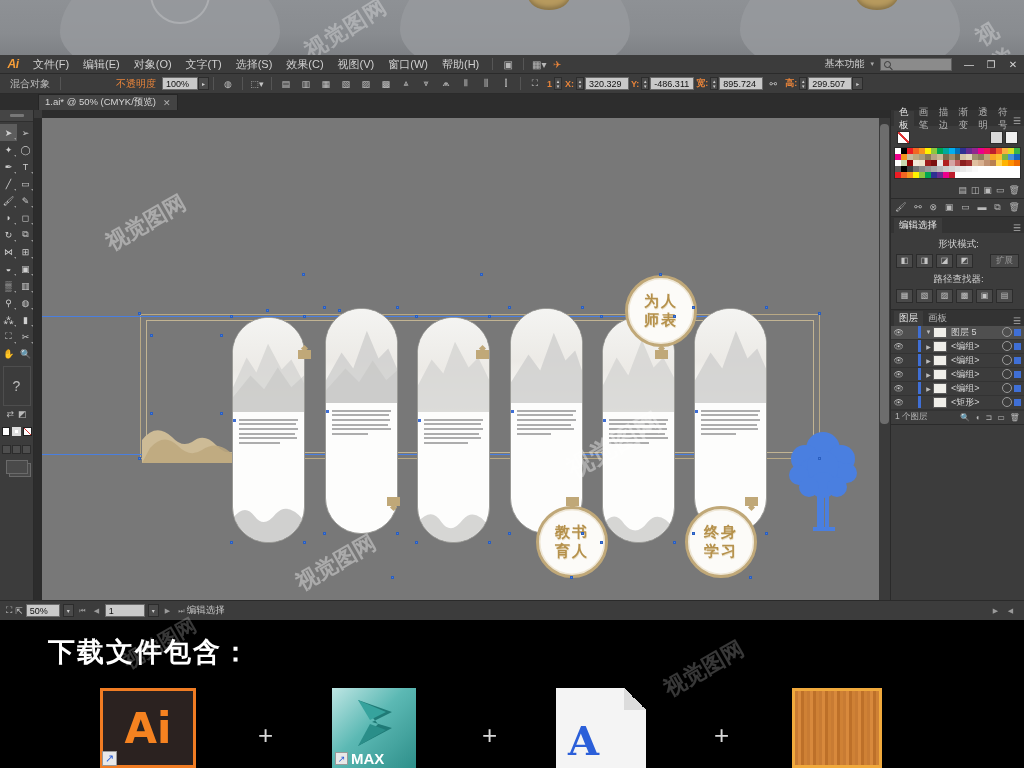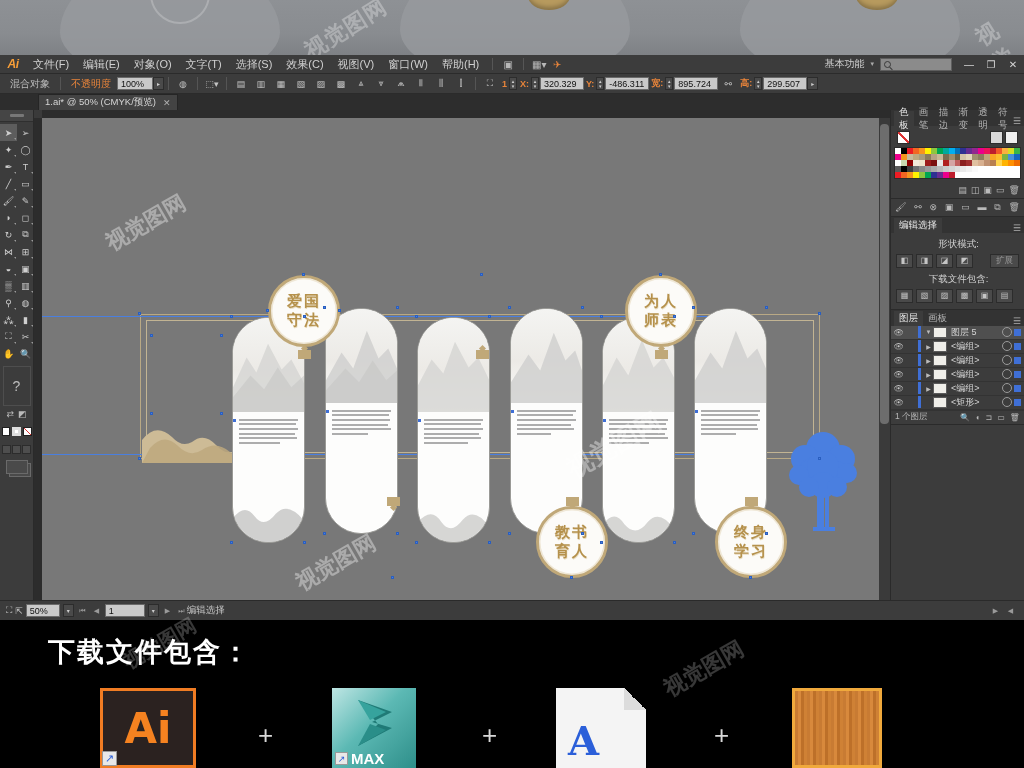--- a/index.html
+++ b/index.html
@@ -36,21 +36,21 @@
   .search-box .mag{ width:7px; height:7px; border:1px solid #3a3a3a; border-radius:50%; position:relative; }
   .search-box .mag:after{ content:""; position:absolute; right:-3px; bottom:-2px; width:4px; height:1px;
     background:#3a3a3a; transform:rotate(45deg); }
   .wbtn{ width:22px; height:19px; display:flex; align-items:center; justify-content:center;
     color:#d5d5d5; font-size:10px; }
 
   
   .controlbar{ position:relative; height:20px; background:#3c3c3c; border-bottom:1px solid #2b2b2b;
     display:flex; align-items:center; padding-left:4px; }
   .cb-label{ color:#bdbdbd; font-size:10px; padding:0 6px; }
-  .cb-label.orange{ color:#e8843a; }
+  .cb-label.orange{ color:#e8843a;margin-left:45px; }
   .cb-field{ height:13px; background:#c9c9c9; border:1px solid #6a6a6a; color:#111; font-size:9px;
     display:flex; align-items:center; padding:0 3px; }
   .cb-spin{ width:8px; height:13px; background:#4a4a4a; border:1px solid #2d2d2d; display:flex;
     flex-direction:column; align-items:center; justify-content:center; margin-right:1px; }
   .cb-spin span{ font-size:5px; line-height:5px; color:#d0d0d0; }
   .cb-ico{ width:18px; height:15px; margin:0 1px; display:flex; align-items:center; justify-content:center;
     color:#c4c4c4; font-size:9px; border:1px solid transparent; }
   .cb-sep{ width:1px; height:13px; background:#555; margin:0 4px; }
   .axis-label{ color:#e8843a; font-size:9px; font-weight:bold; padding:0 2px; }
 
@@ -518,44 +518,40 @@
                 <circle cx="36" cy="62" r="13"></circle>
               <circle cx="22" cy="64" r="10"></circle>
                 <circle cx="50" cy="64" r="10"></circle>
               <rect x="30" y="66" width="4" height="40"></rect>
                 <rect x="38" y="66" width="4" height="40"></rect>
               <rect x="34" y="66" width="3" height="42"></rect>
               <rect x="26" y="104" width="22" height="4"></rect>
             </g>
           </svg>
 
-          <div class="badge" style="left:226px;top:157px;width:72px;height:72px;">
-            <span style="font-size:15px;">爱国</span>
-            <span style="font-size:15px;">守法</span>
-          </div>
           <div class="knot" style="left:256px;top:232px;"></div>
 
           <div class="knot" style="left:434px;top:232px;"></div>
 
           <div class="badge" style="left:583px;top:157px;width:72px;height:72px;">
             <span style="font-size:15px;">为人</span>
             <span style="font-size:15px;">师表</span>
           </div>
           <div class="knot" style="left:613px;top:232px;"></div>
 
           <div class="knot" style="left:345px;top:379px;transform:rotate(180deg);"></div>
 
           <div class="knot" style="left:524px;top:379px;transform:rotate(180deg);"></div>
           <div class="badge" style="left:494px;top:388px;width:72px;height:72px;">
             <span style="font-size:15px;">教书</span>
             <span style="font-size:15px;">育人</span>
           </div>
 
           <div class="knot" style="left:703px;top:379px;transform:rotate(180deg);"></div>
-          <div class="badge" style="left:673px;top:388px;width:72px;height:72px;align-items:center;">
+          <div class="badge" style="left:643px;top:388px;width:72px;height:72px;align-items:center;">
             <span style="font-size:15px;">终身</span>
             <span style="font-size:15px;">学习</span>
           </div>
 
           <div class="anchor" style="left:188px;top:197px;"></div>
           <div class="anchor" style="left:261px;top:197px;"></div>
           <div class="anchor" style="left:188px;top:423px;"></div>
           <div class="anchor" style="left:261px;top:423px;"></div>
           <div class="anchor" style="left:281px;top:188px;"></div>
           <div class="anchor" style="left:354px;top:188px;"></div>
@@ -760,21 +756,21 @@
         </div>
         <div class="pbody">
           <div class="sec-title">形状模式:</div>
           <div class="pf-row">
             <div class="pf-btn">◧</div>
             <div class="pf-btn">◨</div>
             <div class="pf-btn">◪</div>
             <div class="pf-btn">◩</div>
             <div class="pf-expand">扩展</div>
           </div>
-          <div class="sec-title">下载文件包含:</div>
+          <div class="sec-title">路径查找器:</div>
           <div class="pf-row">
             <div class="pf-btn">▦</div>
             <div class="pf-btn">▧</div>
             <div class="pf-btn">▨</div>
             <div class="pf-btn">▩</div>
             <div class="pf-btn">▣</div>
             <div class="pf-btn">▤</div>
           </div>
         </div>
       </div>

